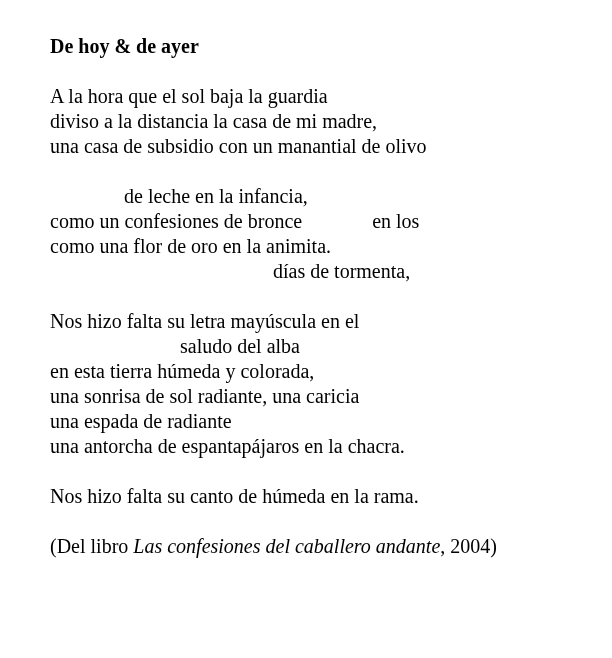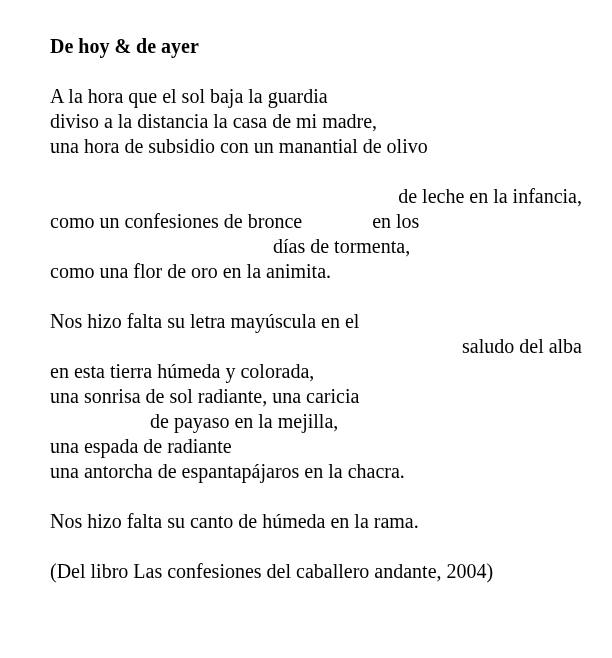--- a/index.html
+++ b/index.html
@@ -25,62 +25,61 @@
     margin: 0;
     line-height: 25px;
   }
   .line {
     white-space: nowrap;
     height: 25px;
   }
   .blank {
     height: 25px;
   }
-  .ind-74  { padding-left: 74px; text-align: right; }
+  .ind-74  { padding-left: 74px; }
   .ind-100 { padding-left: 100px; }
-  .ind-130 { padding-left: 130px; text-align: right; }
+  .ind-130 { padding-left: 130px; }
   .ind-223 { padding-left: 223px; }
   .gap-70 {
     display: inline-block;
     width: 70px;
   }
-  .italic { }
+  .italic { font-style: italic; }
 </style>
 </head>
 <body>
 
 <div class="page">
 
   <h1 class="title">De hoy &amp; de ayer</h1>
 
   <div class="blank"></div>
 
   <div>
     <div class="line">A la hora que el sol baja la guardia</div>
     <div class="line">diviso a la distancia la casa de mi madre,</div>
-    <div class="line">una hora de subsidio con un manantial de olivo</div>
+    <div class="line">una casa de subsidio con un manantial de olivo</div>
   </div>
 
   <div class="blank"></div>
 
   <div>
     <div class="line ind-74">de leche en la infancia,</div>
     <div class="line"><span>como un confesiones de bronce</span><span class="gap-70"></span><span>en los</span></div>
+    <div class="line">como una flor de oro en la animita.</div>
     <div class="line ind-223">días de tormenta,</div>
-    <div class="line">como una flor de oro en la animita.</div>
   </div>
 
   <div class="blank"></div>
 
   <div>
     <div class="line">Nos hizo falta su letra mayúscula en el</div>
     <div class="line ind-130">saludo del alba</div>
     <div class="line">en esta tierra húmeda y colorada,</div>
     <div class="line">una sonrisa de sol radiante, una caricia</div>
-    <div class="line ind-100">de payaso en la mejilla,</div>
     <div class="line">una espada de radiante</div>
     <div class="line">una antorcha de espantapájaros en la chacra.</div>
   </div>
 
   <div class="blank"></div>
 
   <div>
     <div class="line">Nos hizo falta su canto de húmeda en la rama.</div>
   </div>
 

